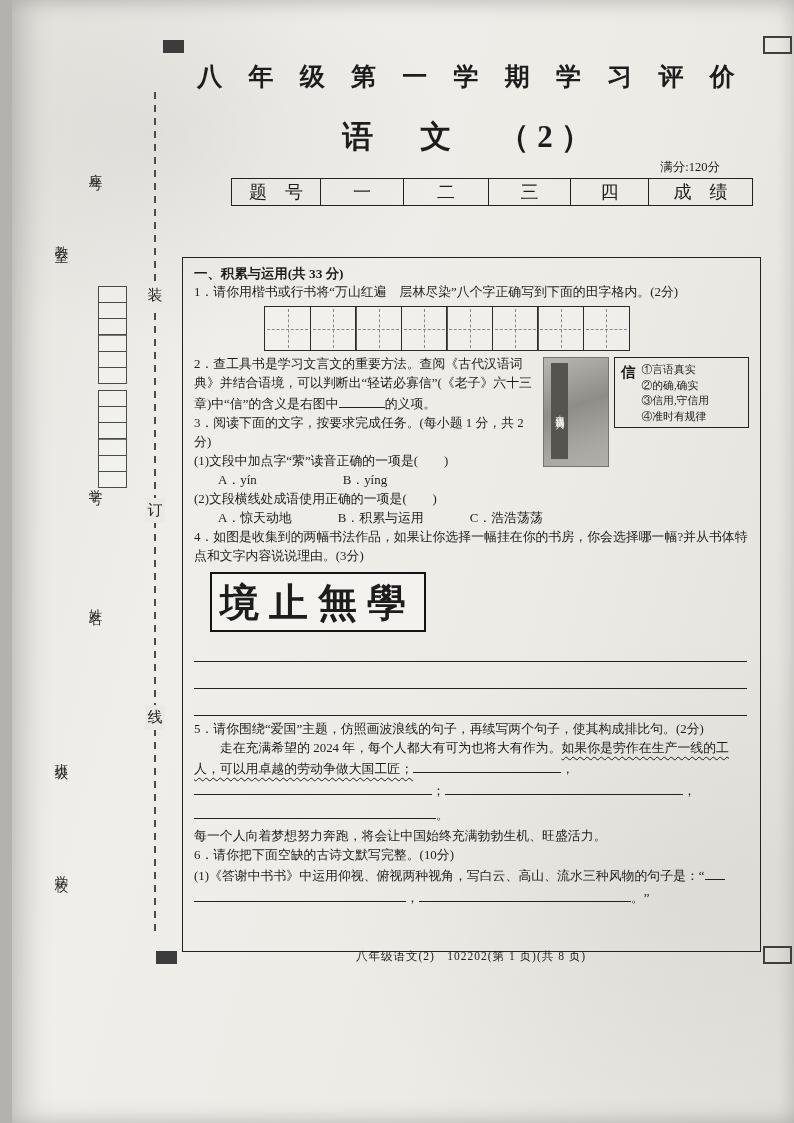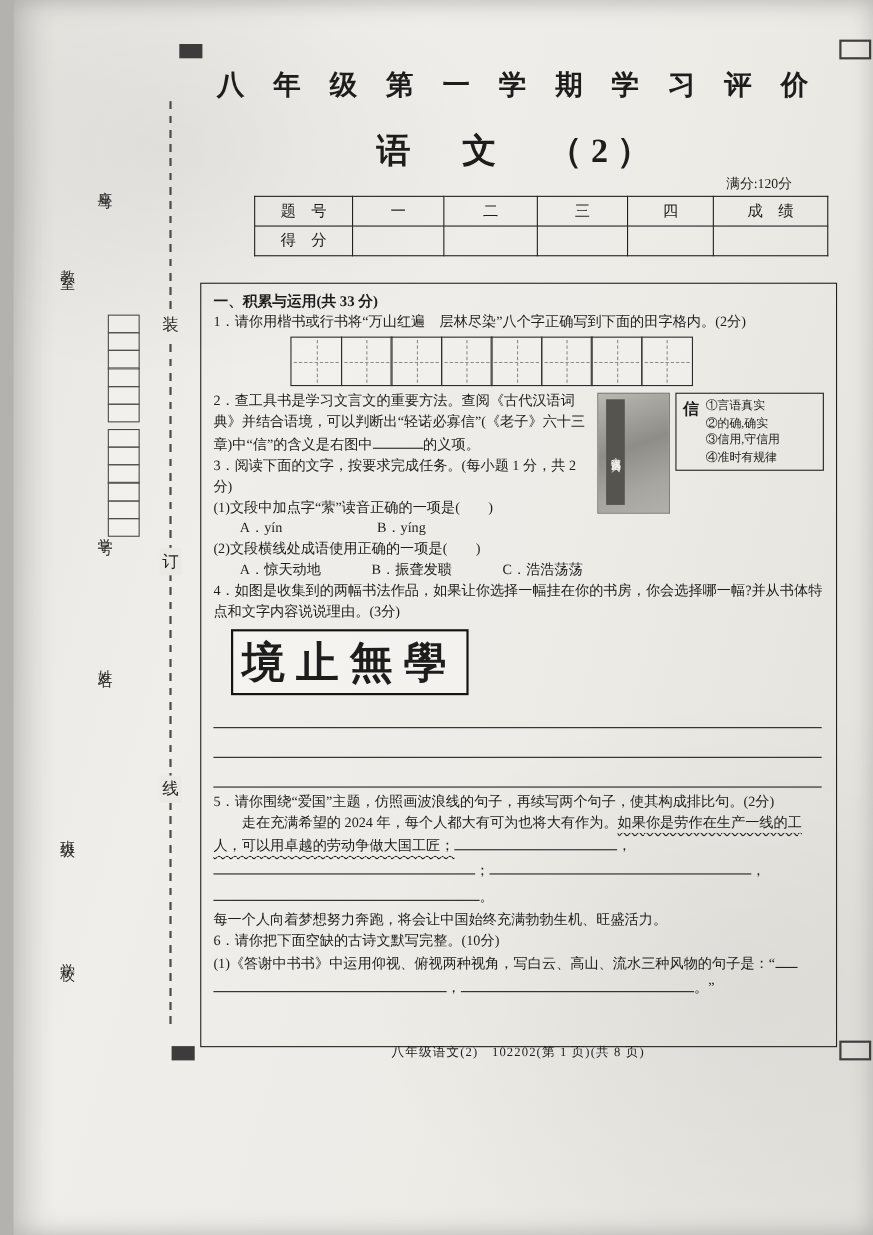--- a/index.html
+++ b/index.html
@@ -37,21 +37,21 @@
   
   .h-title{position:absolute;left:182px;top:60px;width:578px;text-align:center;
     font-size:25px;font-weight:600;letter-spacing:10px;white-space:nowrap;}
   .h-subject{position:absolute;left:182px;top:116px;width:578px;text-align:center;
     font-size:31px;font-weight:700;letter-spacing:8px;}
   .h-score{position:absolute;left:182px;top:159px;width:578px;text-align:right;
     padding-right:40px;box-sizing:border-box;font-size:12.5px;}
 
   
   table.score{position:absolute;left:231px;top:178px;border-collapse:collapse;}
-  table.score td{border:1.6px solid #222;text-align:center;font-size:14px;
+  table.score td{border:1.6px solid #222;text-align:center;font-size:18px;
     height:26px;padding:0;}
   td.c0{width:88px;} td.c1{width:82px;} td.c2{width:84px;} td.c3{width:81px;}
   td.c4{width:77px;} td.c5{width:103px;}
 
   
   .main-box{position:absolute;left:182px;top:257px;width:579px;height:695px;
     border:1.8px solid #222;box-sizing:border-box;padding:6px 11px 0 11px;
     font-size:12.9px;line-height:19px;}
   .main-box p{margin:0;}
   .sec-head{font-weight:700;font-size:13.4px;}
@@ -149,28 +149,20 @@
 
   <table class="score">
     <tbody>
         <tr>
       <td class="c0">题　号</td>
       <td class="c1">一</td>
       <td class="c2">二</td>
       <td class="c3">三</td>
       <td class="c4">四</td>
       <td class="c5">成　绩</td>
-    </tr>
-    <tr>
-      <td class="c0">得　分</td>
-      <td class="c1"></td>
-      <td class="c2"></td>
-      <td class="c3"></td>
-      <td class="c4"></td>
-      <td class="c5"></td>
     </tr>
   </tbody>
     </table>
 
   <div class="main-box">
     <p class="sec-head">一、积累与运用(共 33 分)</p>
 
     <p>1．请你用楷书或行书将“万山红遍　层林尽染”八个字正确写到下面的田字格内。(2分)</p>
     <div class="tian-row">
       <div class="tian"></div>
@@ -204,21 +196,21 @@
     <p>3．阅读下面的文字，按要求完成任务。(每小题 1 分，共 2 分)</p>
 
     <p>(1)文段中加点字“萦”读音正确的一项是(　　)</p>
     <div class="opts">
       <span>A．yín</span>
       <span>B．yíng</span>
     </div>
     <p>(2)文段横线处成语使用正确的一项是(　　)</p>
     <div class="opts tight">
       <span>A．惊天动地</span>
-      <span>B．振聋发聩</span>
+      <span>B．积累与运用</span>
       <span>C．浩浩荡荡</span>
     </div>
 
     <p>4．如图是收集到的两幅书法作品，如果让你选择一幅挂在你的书房，你会选择哪一幅?并从书体特点和文字内容说说理由。(3分)</p>
     <div class="artworks">
       <div class="art art1">境止無學</div>
     </div>
     <div class="ans-line" style="margin-top:3px;"></div>
     <div class="ans-line"></div>
     <div class="ans-line"></div>

